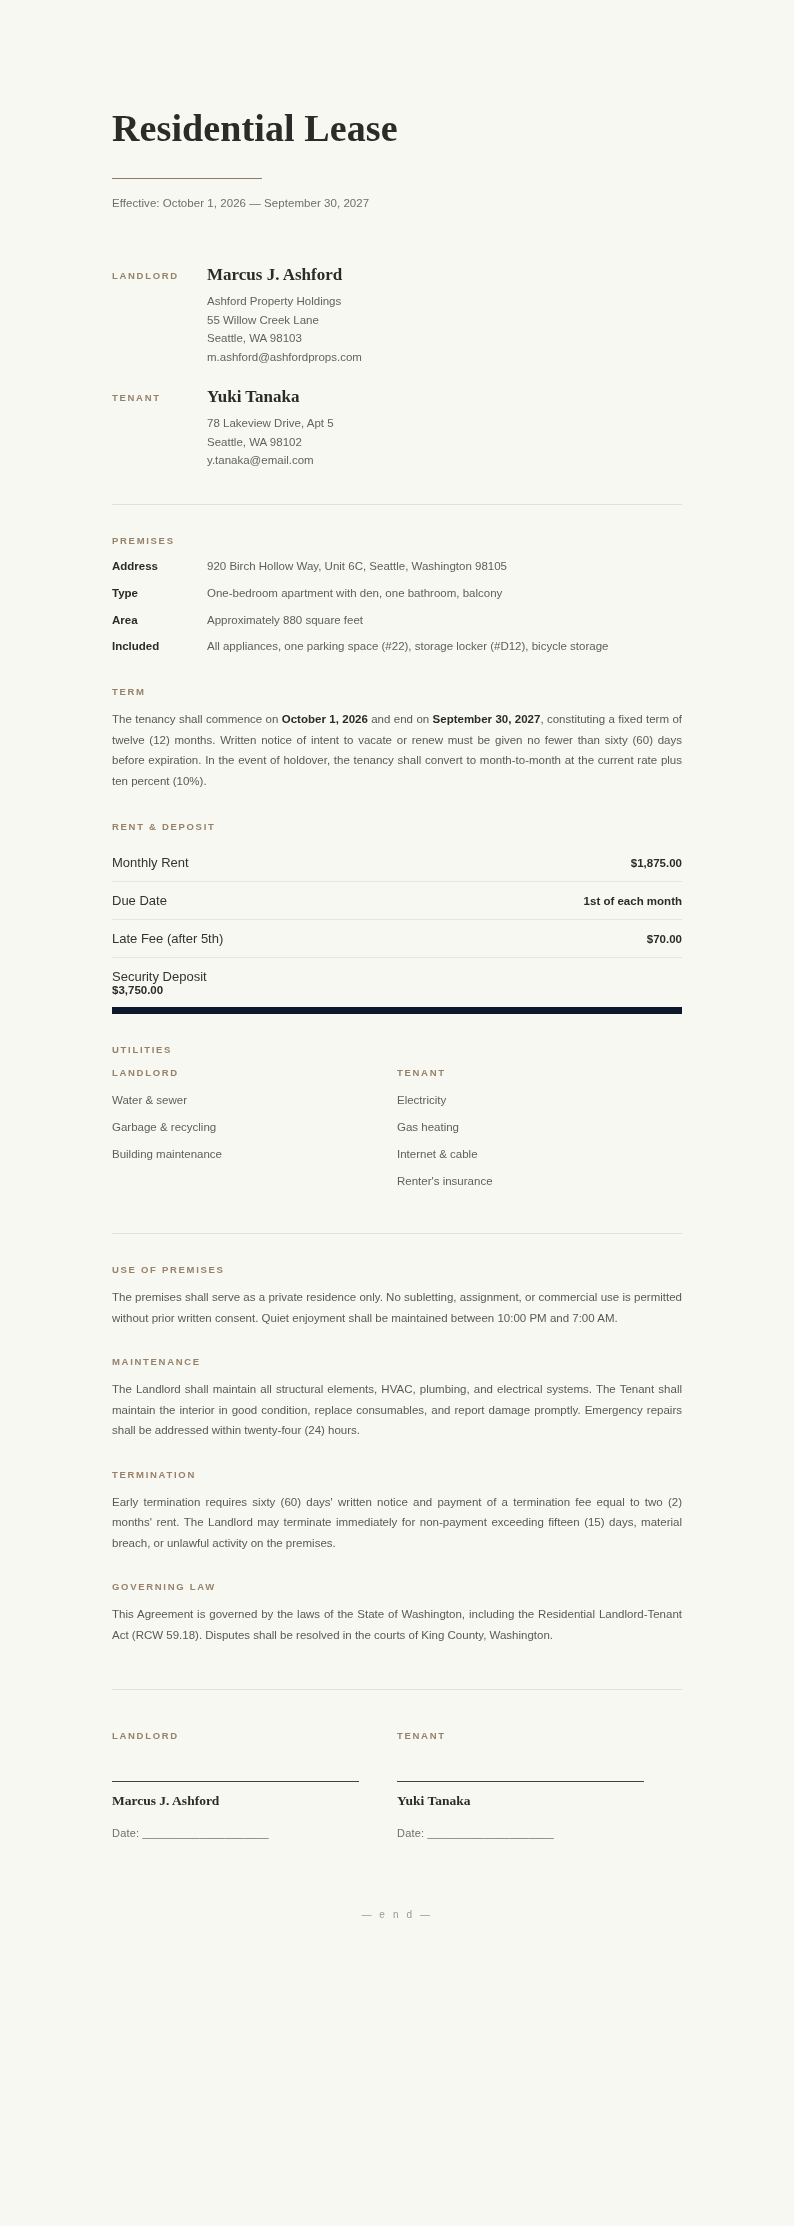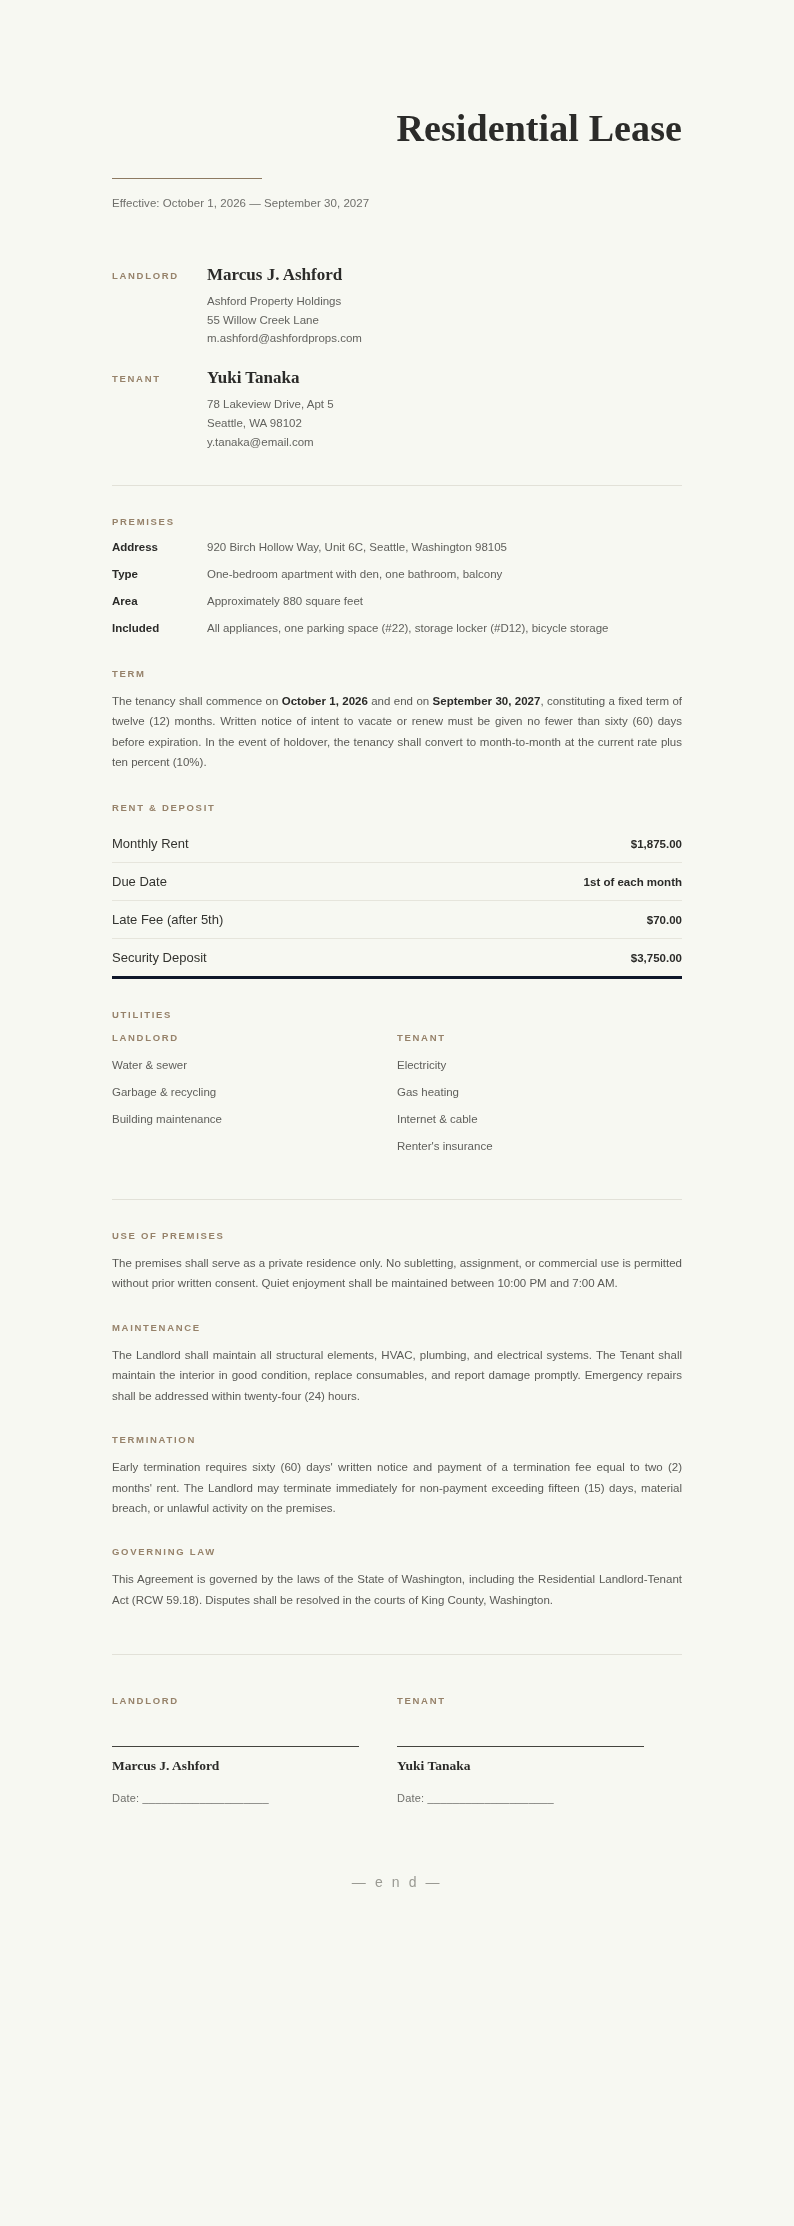--- a/index.html
+++ b/index.html
@@ -25,21 +25,20 @@
 
   
   .doc-title {
     font-family: "Liberation Serif", serif;
     font-size: 38px;
     font-weight: 700;
     letter-spacing: 0.1px;
     color: #2b2b29;
     margin: 0 0 8px 0;
     line-height: 1.1;
-    text-align: right;
   }
   .title-rule {
     width: 150px;
     height: 1px;
     background: #8d7a62;
     margin: 28px 0 18px 0;
   }
   .effective {
     font-size: 11.5px;
     color: #6f6f6b;
@@ -130,21 +129,21 @@
 
   
   .amt-table { margin-top: 2px; }
   .amt-row {
     display: flex;
     justify-content: space-between;
     align-items: baseline;
     padding: 11px 0 11px 0;
     border-bottom: 1px solid #e6e5dc;
   }
-  .amt-row:last-child { border-bottom: 3px solid #0f172a; }
+  .amt-row:last-child { border-bottom: 7px solid #0f172a; flex-direction: column; }
   .amt-label {
     font-size: 13px;
     color: #33332f;
   }
   .amt-value {
     font-size: 11.5px;
     font-weight: 700;
     color: #2b2b29;
     text-align: center;
   }
@@ -201,21 +200,21 @@
   }
   .sig-date {
     font-size: 11px;
     color: #6f6f6b;
     letter-spacing: 0.2px;
   }
 
   
   .end-mark {
     text-align: center;
-    font-size: 14px;
+    font-size: 10px;
     letter-spacing: 2.6px;
     color: #9a9a93;
     margin-top: 70px;
   }
 
   .sections > .sec-block { margin-bottom: 26px; }
   .sec-block:last-child { margin-bottom: 0; }
 </style>
 </head>
 <body>
@@ -227,20 +226,21 @@
   <p class="effective">Effective: October 1, 2026 — September 30, 2027</p>
 
   <div class="parties">
 
     <div class="party-row">
       <div class="party-role">LANDLORD</div>
       <div class="party-body">
         <div class="party-name">Marcus J. Ashford</div>
         <div class="party-line">Ashford Property Holdings</div>
         <div class="party-line">55 Willow Creek Lane</div>
+        <div class="party-line">Seattle, WA 98103</div>
         <div class="party-line">m.ashford@ashfordprops.com</div>
       </div>
     </div>
 
     <div class="party-row">
       <div class="party-role">TENANT</div>
       <div class="party-body">
         <div class="party-name">Yuki Tanaka</div>
         <div class="party-line">78 Lakeview Drive, Apt 5</div>
         <div class="party-line">Seattle, WA 98102</div>

